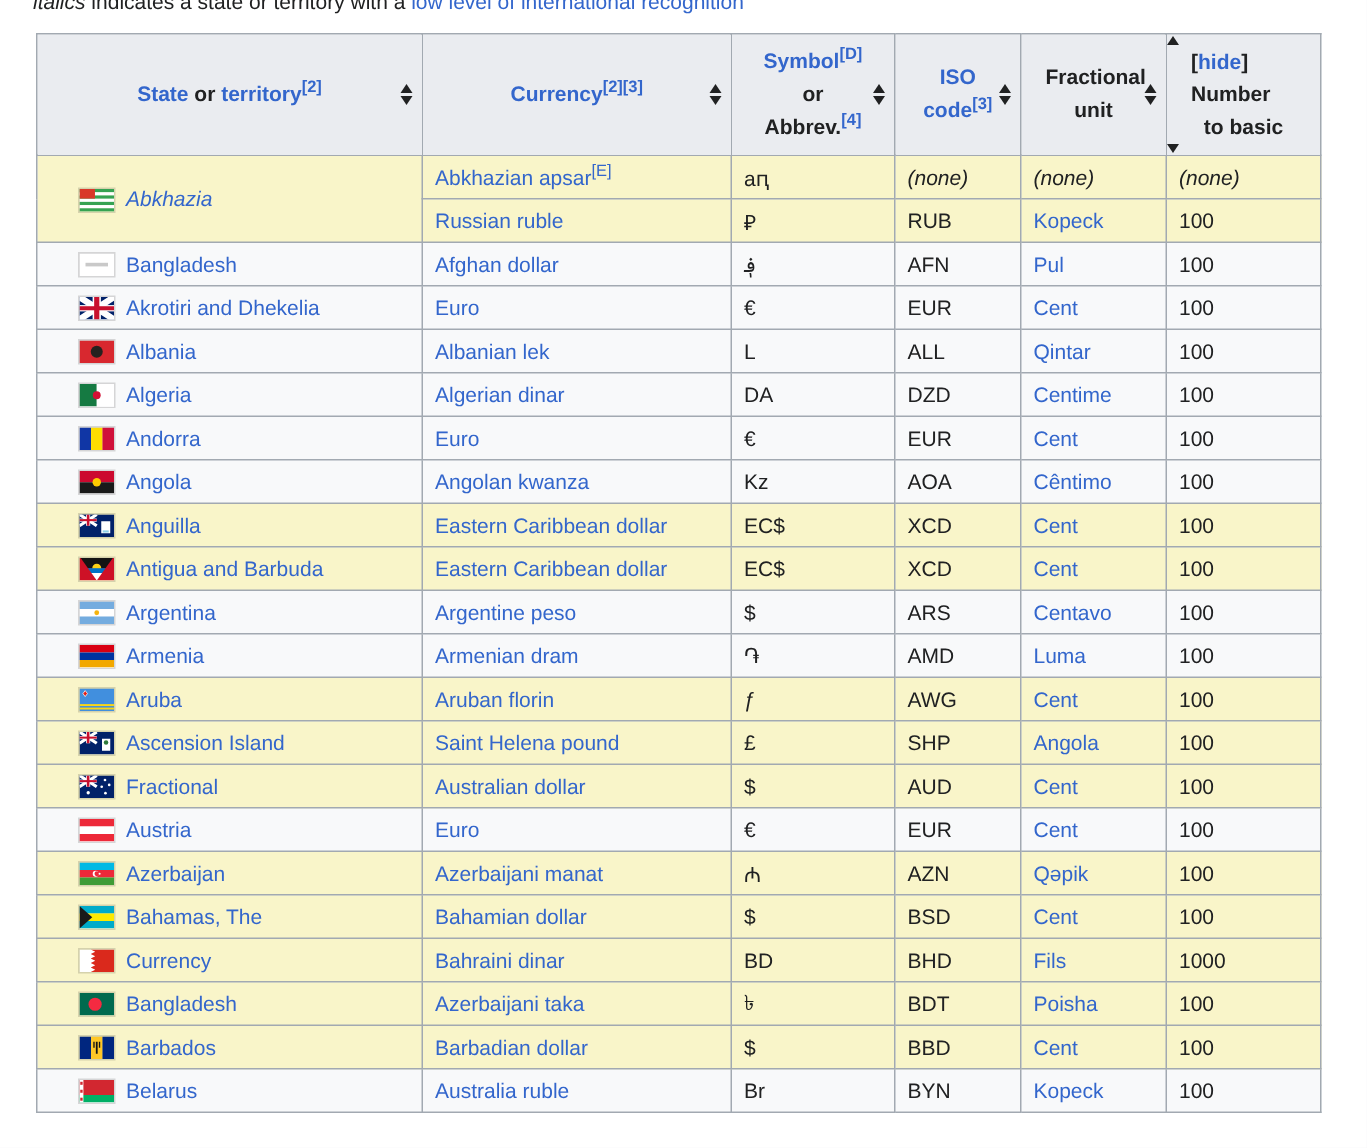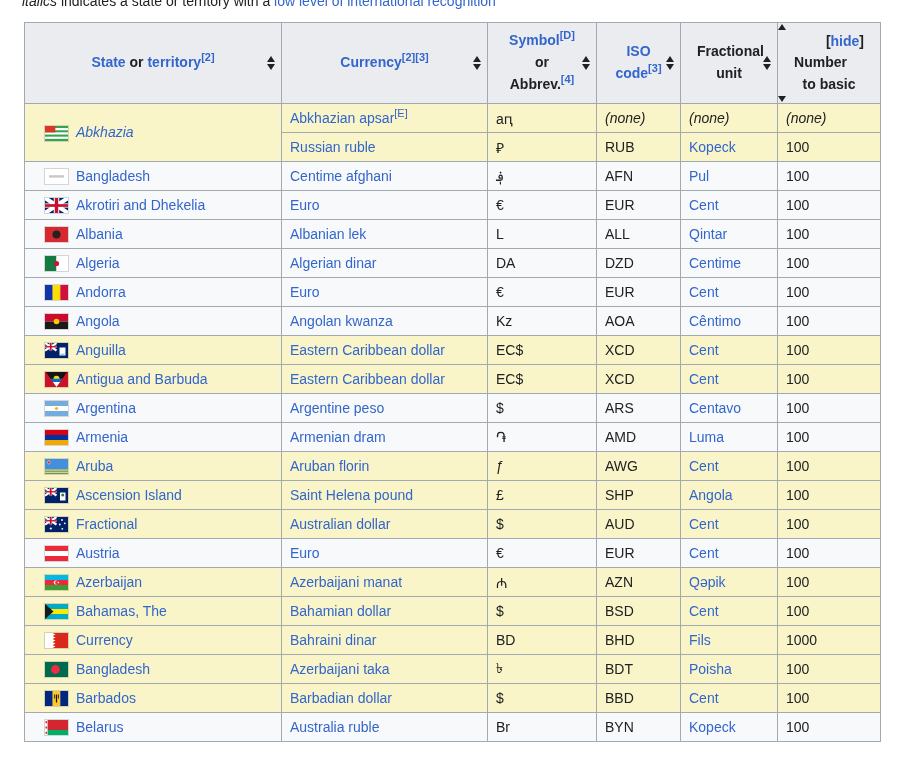--- a/index.html
+++ b/index.html
@@ -22,37 +22,37 @@
     background:var(--row-bg,#f8f9fa);
   }
   th,td{border:1px solid var(--border,#a2a9b1);box-sizing:border-box}
   thead tr{height:81px}
   th{
     background:var(--header-bg,#eaecf0);font-weight:bold;text-align:center;
     vertical-align:middle;position:relative;padding:2px 16px;line-height:1.55;
   }
   td{height:29px;padding:0 8px;vertical-align:middle;background:var(--row-bg,#f8f9fa)}
   tr.hl td{background:var(--highlight-bg,#f9f5c9)}
-  td.state-cell{padding-left:20px}
+  td.state-cell{padding-left:28px}
   td.sym{font-family:Liberation Sans, sans-serif}
 
   .flag{display:inline-block;width:23px;height:15px;vertical-align:middle;
         margin-right:8px;box-shadow:0 0 0 1px rgba(0,0,0,.14)}
   .flag svg{display:block}
 
   
   .sort{width:9px;height:16px;display:inline-block;position:absolute;right:5px;top:50%;
         transform:translateY(-50%);cursor:pointer}
   .sort::before,.sort::after{content:"";position:absolute;left:0;
         border-left:4.5px solid transparent;border-right:4.5px solid transparent}
   .sort::before{top:1px;border-bottom:6px solid #202122}
   .sort::after{bottom:1px;border-top:6px solid #202122}
   .sort-inline{position:static;display:inline-block;transform:none;
         vertical-align:middle;margin-left:8px}
-  .hide-row{text-align:right;line-height:1.5}
+  .hide-row{text-align:left;line-height:1.5}
   .hide-row .br{color:#202122}
 </style>
 </head>
 <body>
 
 <div class="legend">
   <i>italics</i><span> indicates a state or territory with a </span><a>low level of international recognition</a>
 </div>
 
 <table>
@@ -120,21 +120,21 @@
         <td class="sym">₽</td>
         <td>RUB</td>
         <td><a>Kopeck</a></td>
         <td>100</td>
       </tr>
       <tr>
         <td class="state-cell"><span class="flag"><svg width="23" height="15" viewBox="0 0 23 15">
               <rect x="0" y="0" width="23" height="15" fill="#fff"></rect>
               <rect x="4" y="6.2" width="15" height="2.4" fill="#c9c9c9"></rect>
             </svg></span><a>Bangladesh</a></td>
-        <td><a>Centime afghani</a></td>
+        <td><a>Afghan dollar</a></td>
         <td class="sym">؋</td>
         <td>AFN</td>
         <td><a>Pul</a></td>
         <td>100</td>
       </tr>
       <tr>
         <td class="state-cell"><span class="flag"><svg width="23" height="15" viewBox="0 0 23 15">
               <rect x="0" y="0" width="23" height="15" fill="#012169"></rect>
               <path d="M0 0 L23 15 M23 0 L0 15" stroke="#fff" stroke-width="4.2"></path>
               <rect x="0" y="5.3999999999999995" width="23" height="4.2" fill="#fff"></rect>

